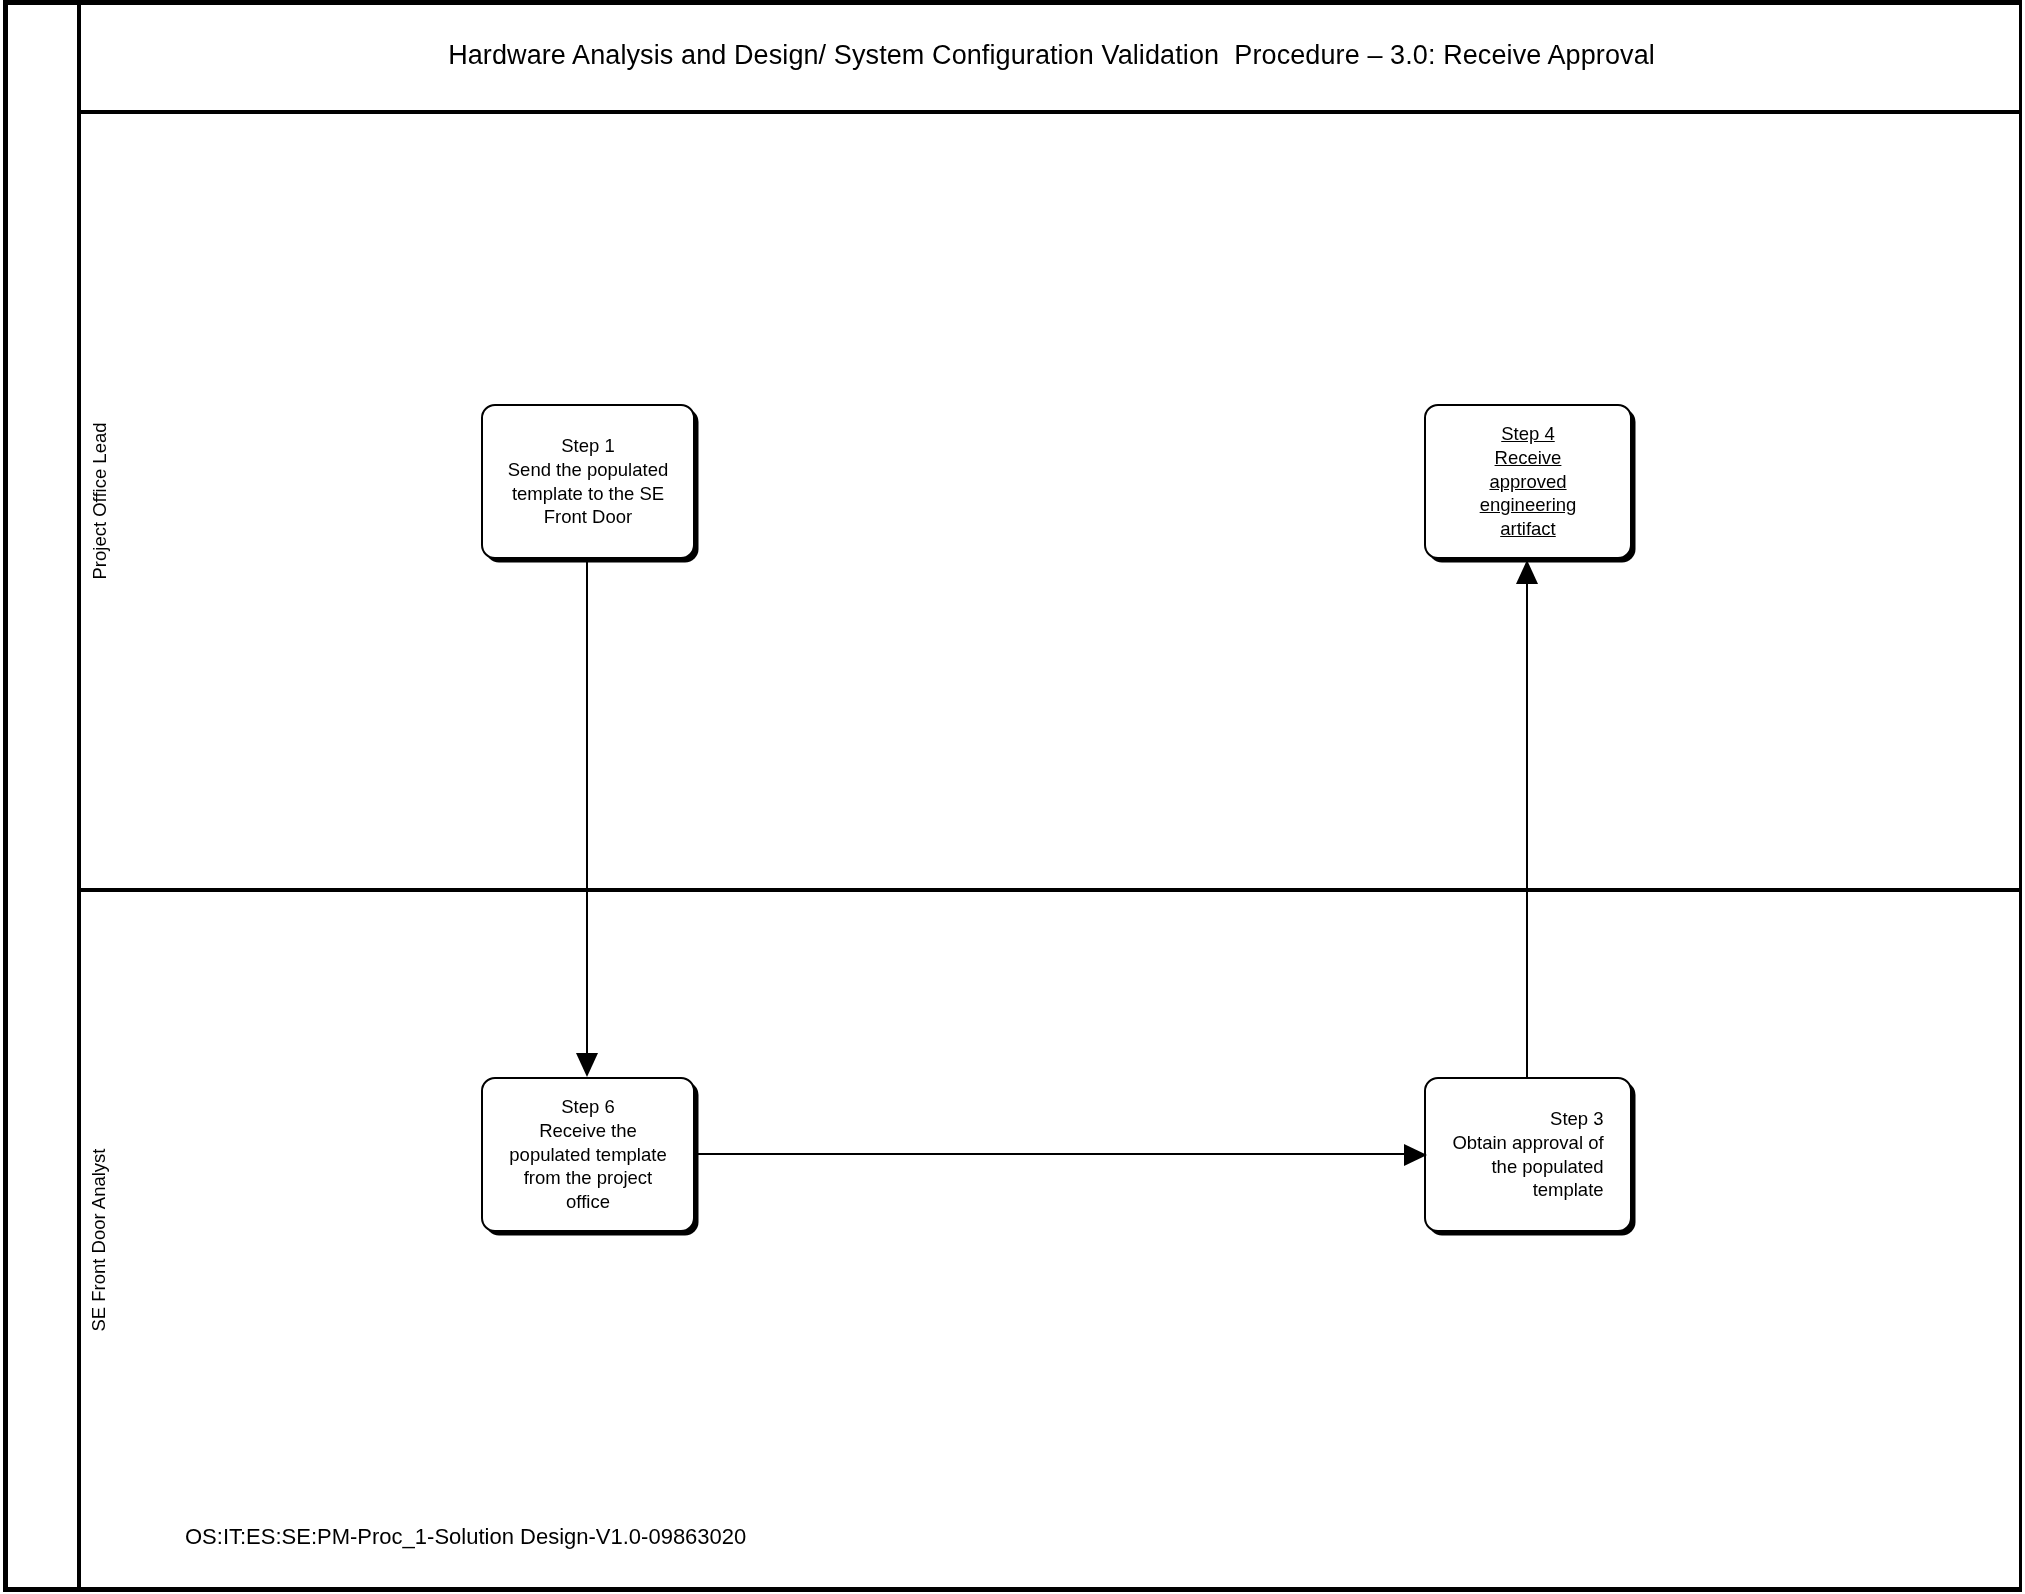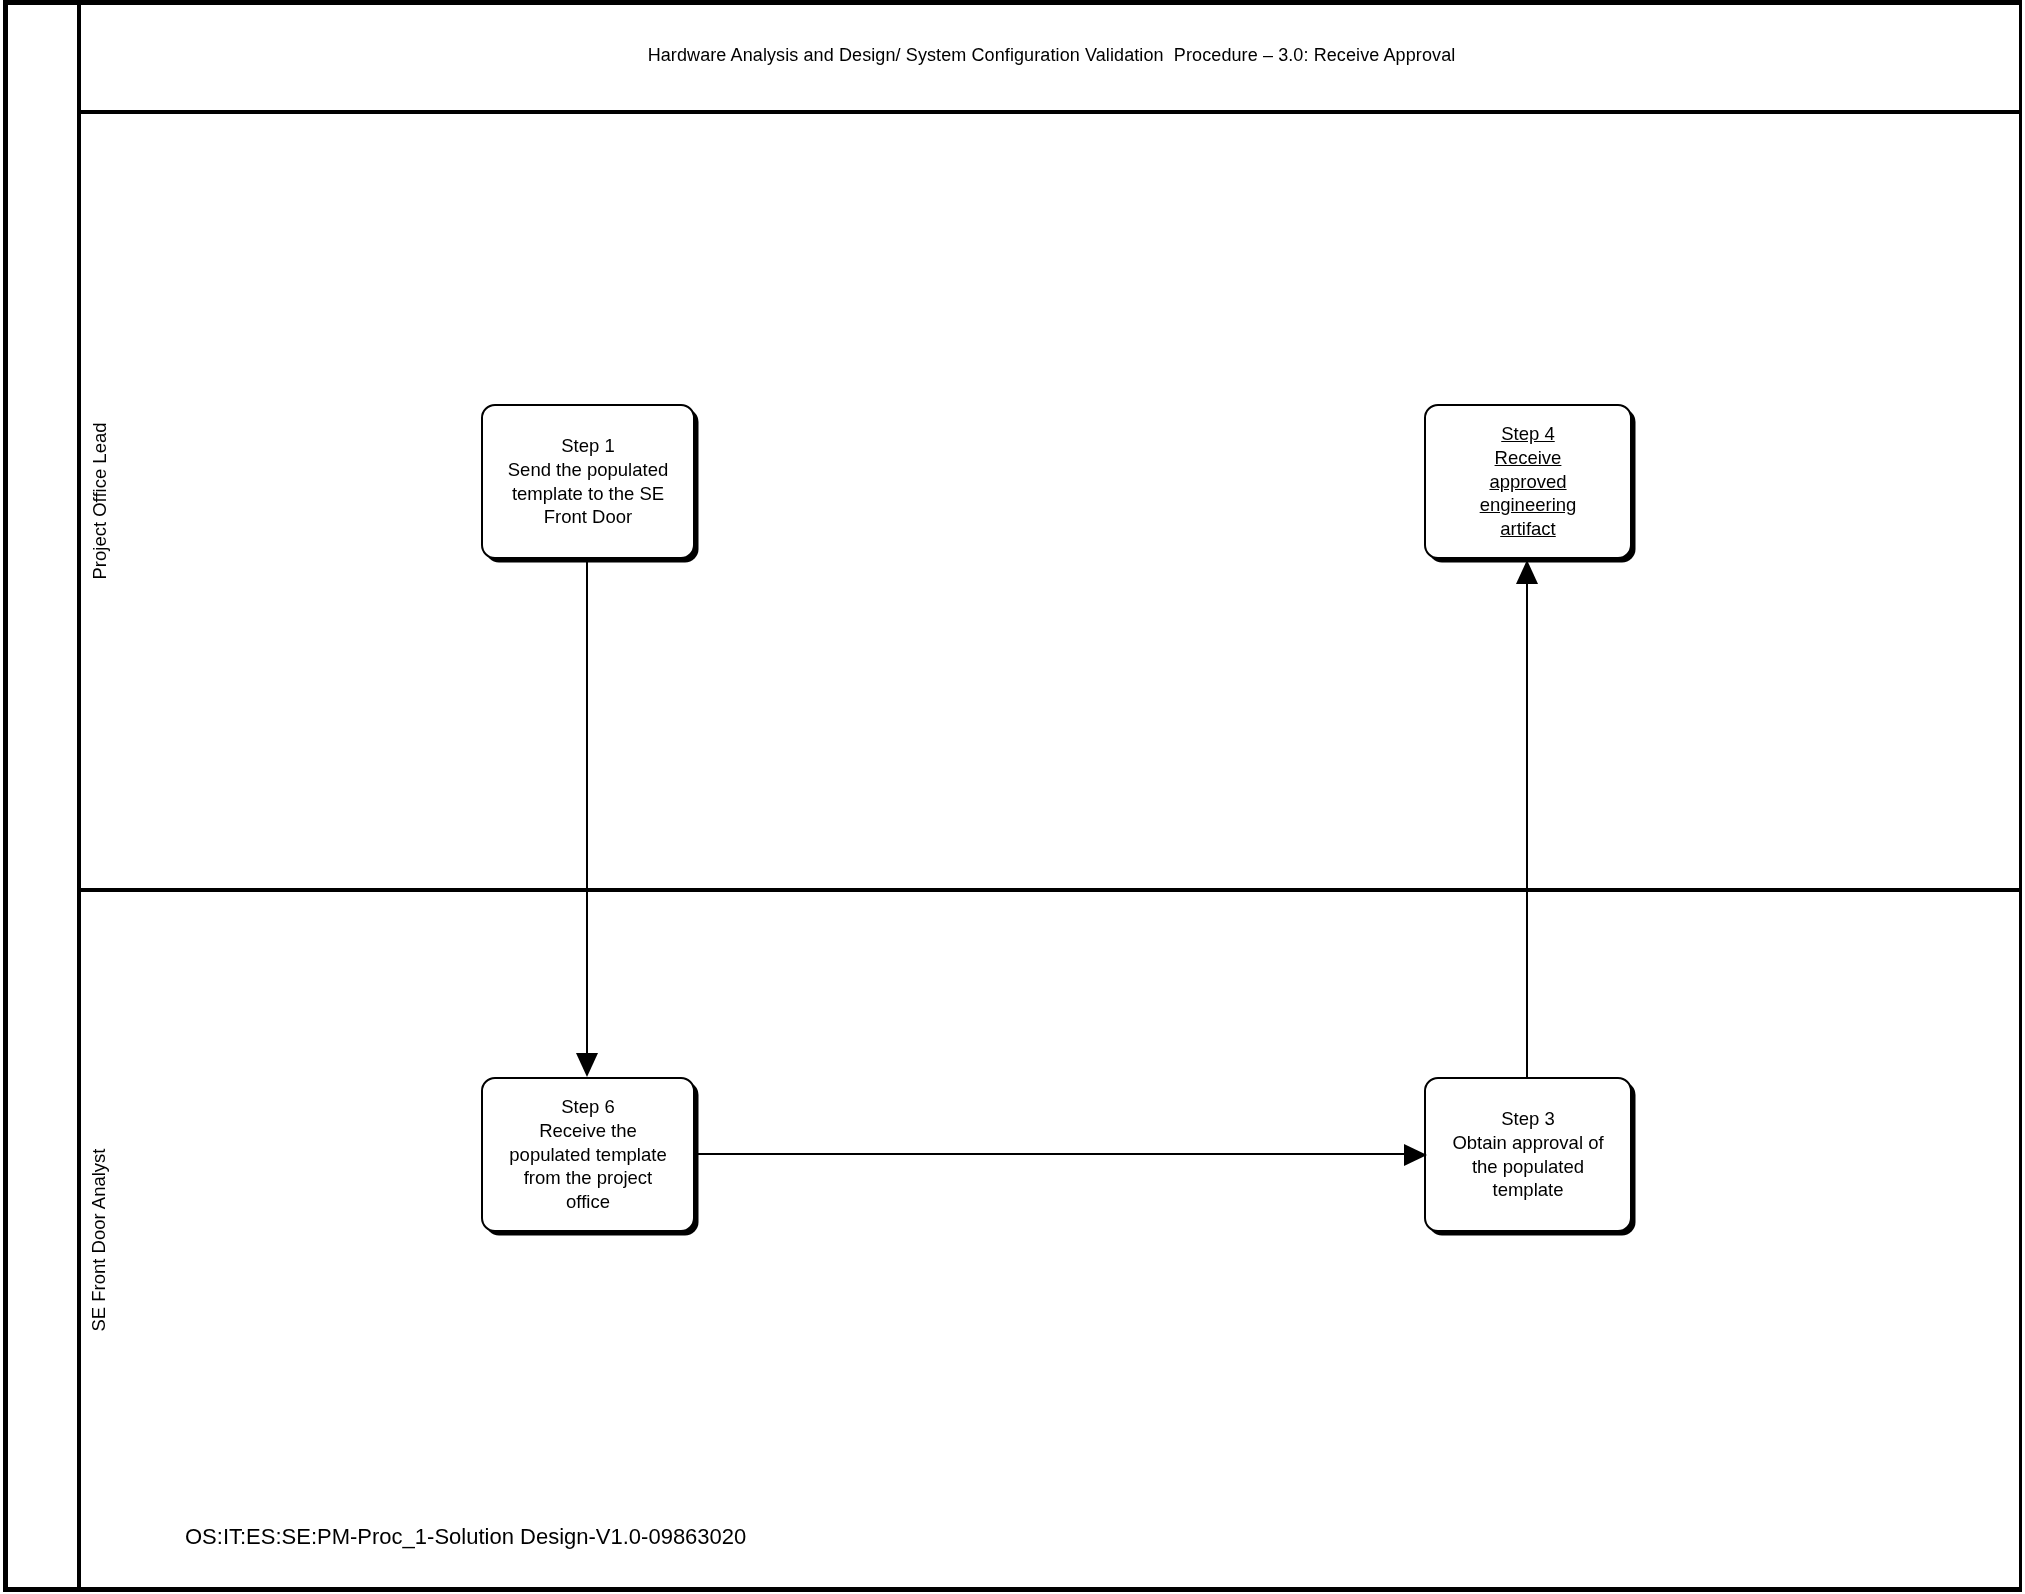--- a/index.html
+++ b/index.html
@@ -81,21 +81,21 @@
   
   .diagram-title {
     position: absolute;
     left: 81px;
     top: 0px;
     width: 1941px;
     height: 110px;
     display: flex;
     align-items: center;
     justify-content: center;
-    font-size: 18px;
+    font-size: 27px;
     letter-spacing: 0.1px;
     white-space: pre;
   }
 
   
   .lane-label {
     position: absolute;
     left: 81px;
     width: 36px;
     display: flex;
@@ -126,21 +126,21 @@
     text-align: center;
     font-size: 18.5px;
     line-height: 1.28;
     padding: 4px 6px;
   }
   .node .node-text { white-space: pre-line; display: block; }
 
   #node-step-1 { left: 481px; top: 404px; width: 214px; height: 155px; }
   #node-step-4 { left: 1424px; top: 404px; width: 208px; height: 155px; text-decoration: underline; }
   #node-step-2 { left: 481px; top: 1077px; width: 214px; height: 155px; }
-  #node-step-3 { left: 1424px; top: 1077px; width: 208px; height: 155px; }
+  #node-step-3 { left: 1424px; top: 1077px; width: 208px; height: 155px; text-align: right; }
 
   
   .conn-line {
     position: absolute;
     background: #000000;
   }
   
   #conn-1-2-line { left: 586px; top: 559px; width: 2.4px; height: 496px; }
   #conn-1-2-head {
     position: absolute;

